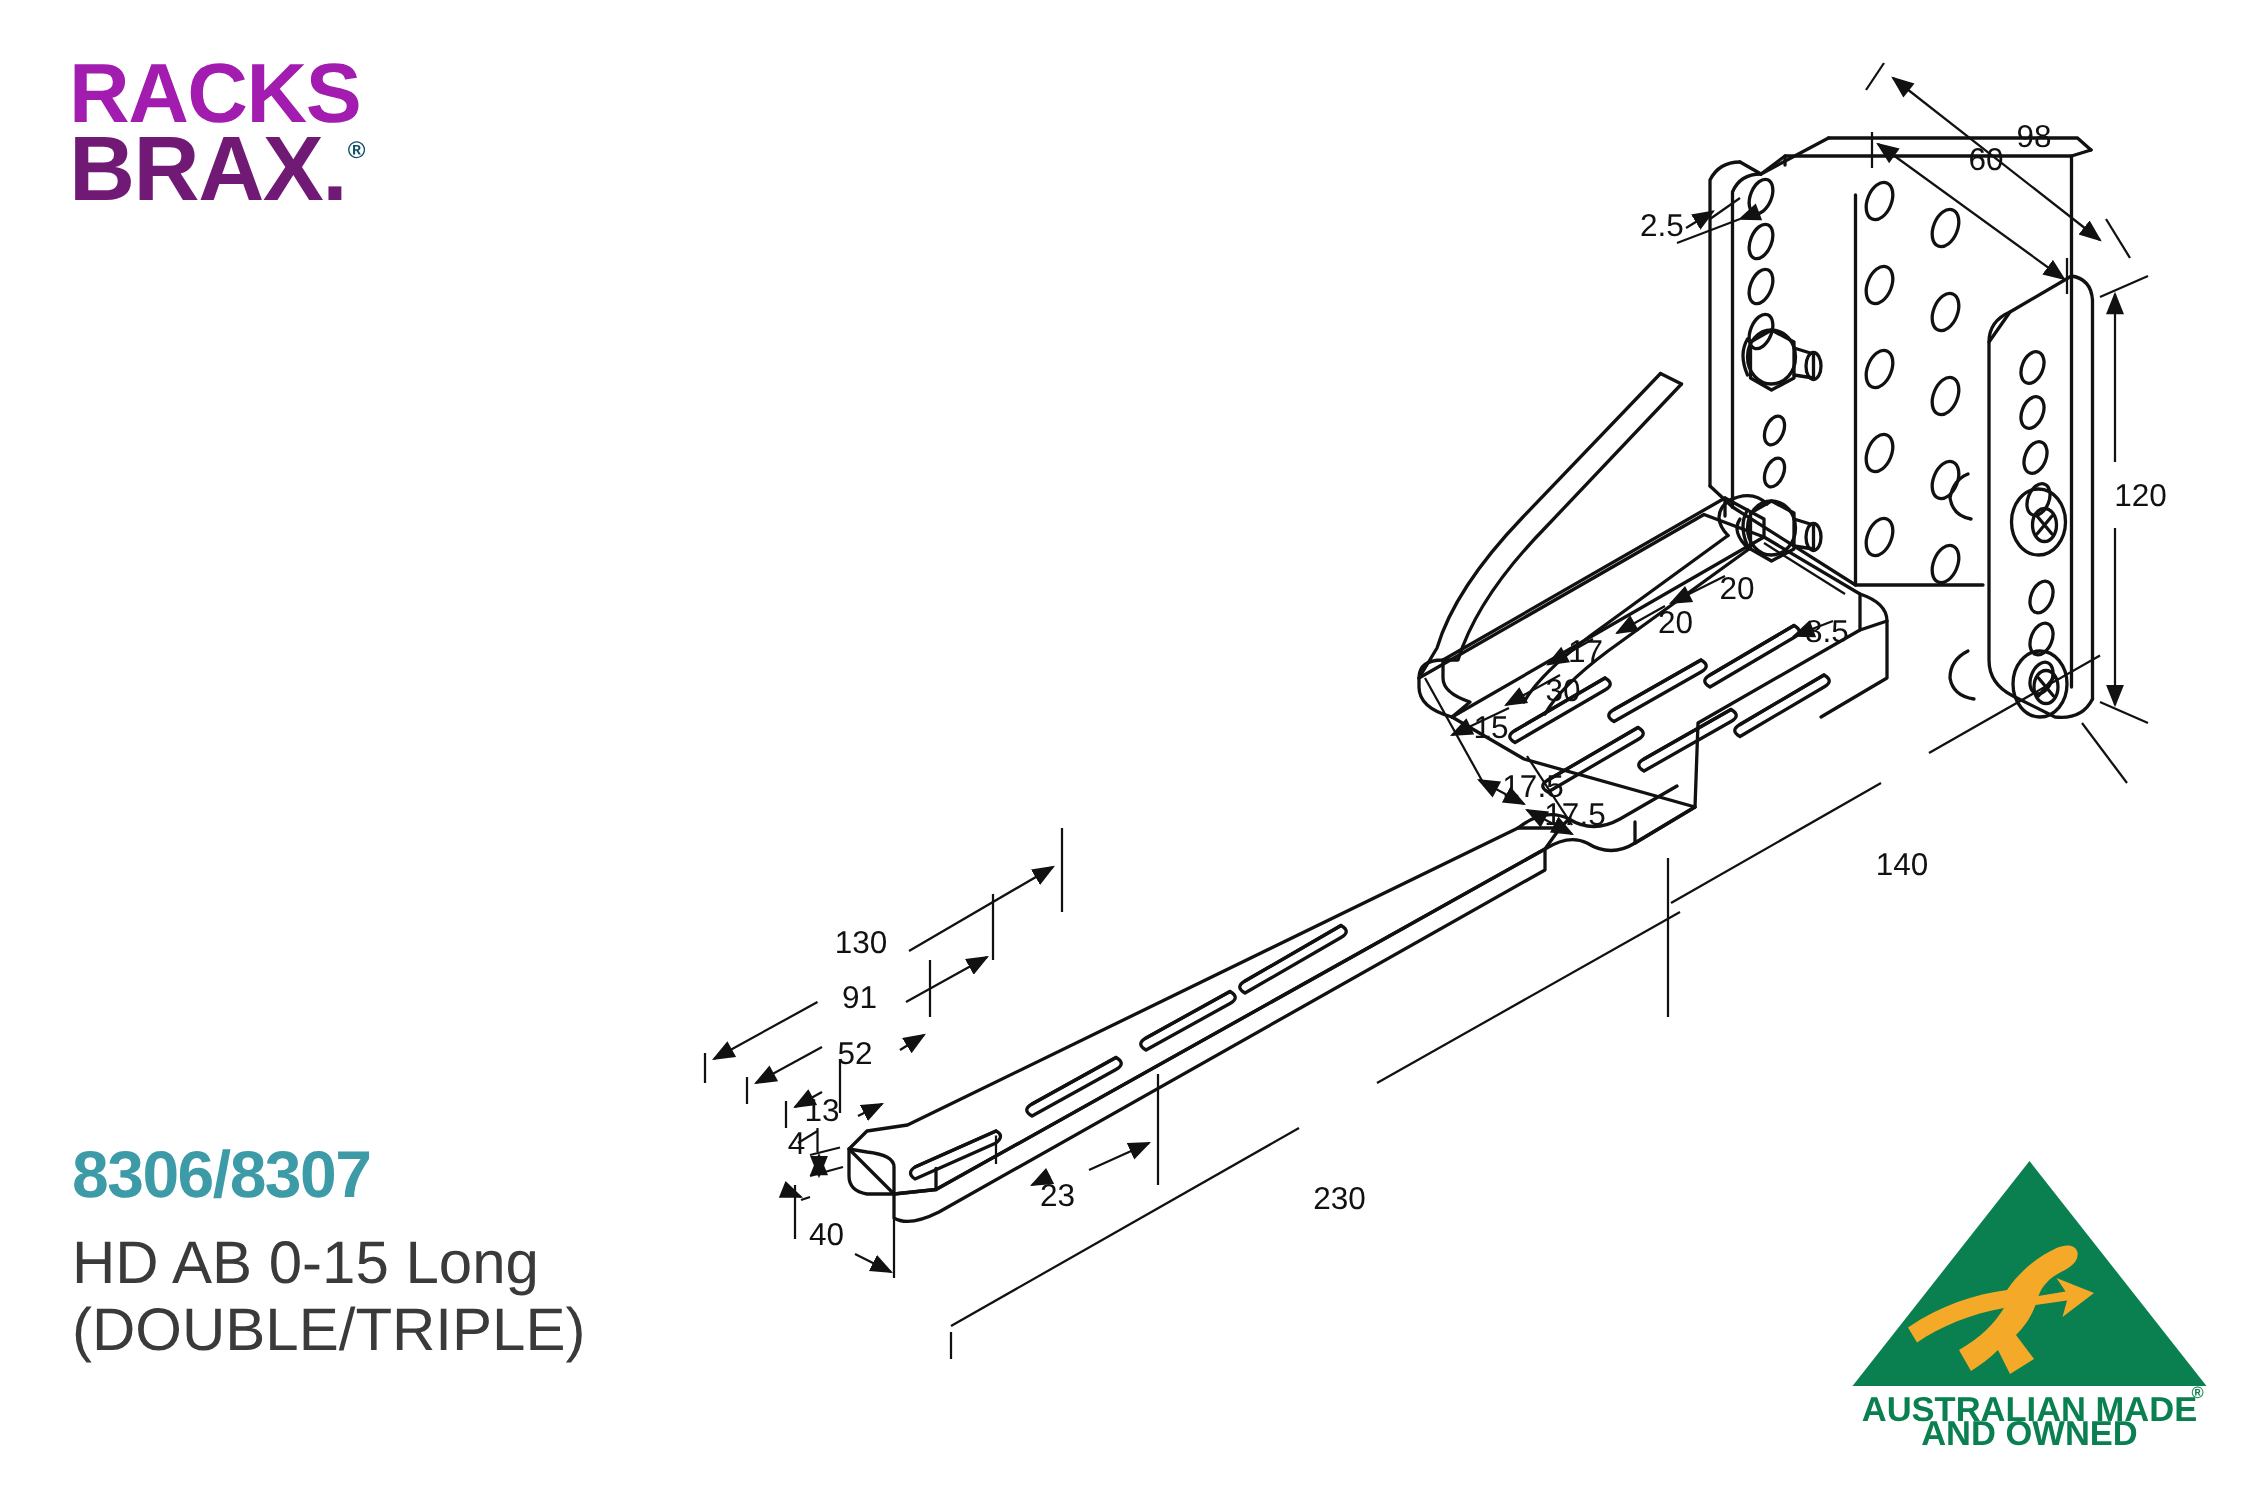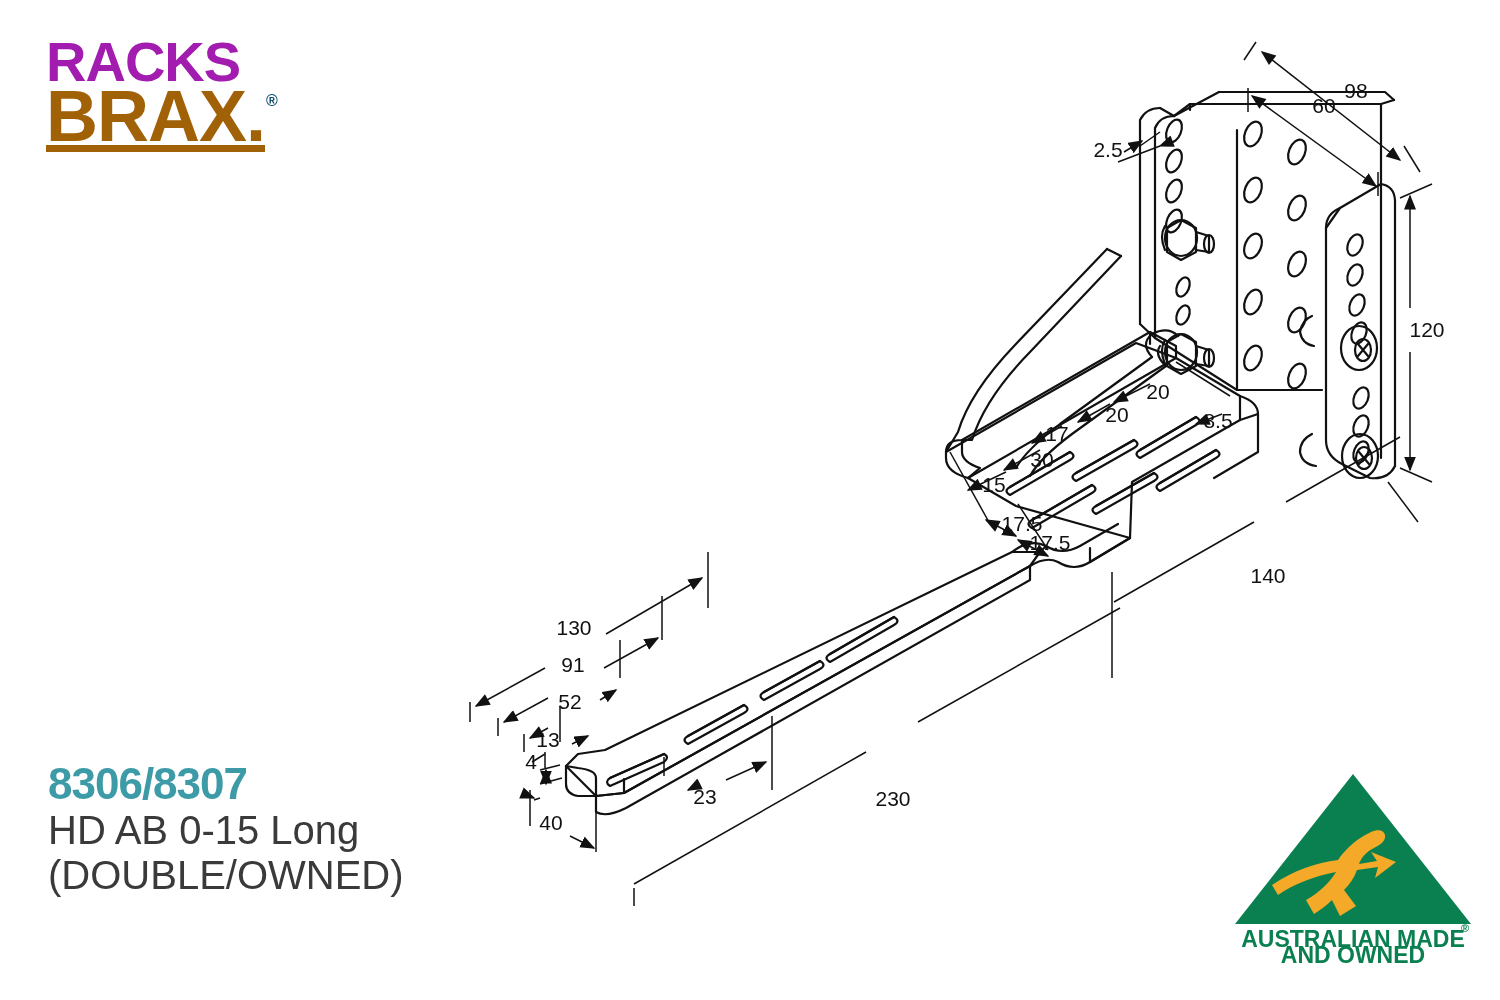--- a/index.html
+++ b/index.html
@@ -15,35 +15,35 @@
   #brand-logo{position:absolute;left:46px;top:38px;width:330px;height:165px;}
   #brand-logo .logo-line{
     font-weight:bold;letter-spacing:-1px;line-height:0.86;
     font-family:"Liberation Sans", sans-serif;
   }
   #brand-logo .racks{
     font-size:56px;color:#a21caf;display:block;
   }
   #brand-logo .braxwrap{display:block;position:relative;}
   #brand-logo .brax{
-    font-size:72px;color:#a16207;display:inline-block;text-decoration:underline;
+    font-size:61px;color:#701a75;display:inline-block;
   }
   #brand-logo .regmark{
     font-size:16px;color:#0f4f6a;position:absolute;
     top:8px;margin-left:1px;font-weight:bold;
   }
 
   
   #product-caption{position:absolute;left:48px;top:762px;width:520px;}
   #product-code{
     font-size:44px;font-weight:bold;color:#3d9aa7;
     letter-spacing:-1px;line-height:1.0;
   }
   #product-name{
-    font-size:40px;color:#3a3a3a;line-height:1.12;margin-top:2px;
+    font-size:40px;color:#3a3a3a;line-height:1.12;margin-top:14px;
     font-weight:400;
   }
   #product-name div{white-space:nowrap;}
 
   
   #aus-made-badge{position:absolute;left:1228px;top:766px;width:250px;height:200px;}
 
   
   #technical-drawing{position:absolute;left:0;top:0;width:1500px;height:1000px;}
   #technical-drawing text{
@@ -330,21 +330,21 @@
       <text x="705" y="804" text-anchor="middle">23</text>
       <text x="551" y="830" text-anchor="middle">40</text>
       <text x="893" y="806" text-anchor="middle">230</text>
     </g>
   </svg>
 
   <div id="product-caption">
     <div id="product-code">8306/8307</div>
     <div id="product-name">
       <div>HD AB 0-15 Long</div>
-      <div>(DOUBLE/OWNED)</div>
+      <div>(DOUBLE/TRIPLE)</div>
     </div>
   </div>
 
   <svg id="aus-made-badge" viewBox="0 0 250 200">
     <polygon points="125,8 243,158 7,158" fill="#0a8050"></polygon>
     <path d="M44,119 C66,104 88,97 110,94 C118,82 130,72 143,66 C150,63 156,64 157,69
              C158,75 152,79 146,82 C138,86 133,92 131,98 L149,95 L143,86 L168,96 L147,112
              L150,101 L129,104 C126,112 122,118 116,124 L128,140 L112,150 L104,134
              C98,140 92,144 86,148 L78,134 C92,126 102,116 108,106 C86,110 66,118 50,129 Z" fill="#f5a929"></path>
     <text x="125" y="181" text-anchor="middle" font-family="Liberation Sans, sans-serif" font-size="23" font-weight="bold" fill="#0a8050">AUSTRALIAN MADE</text>

